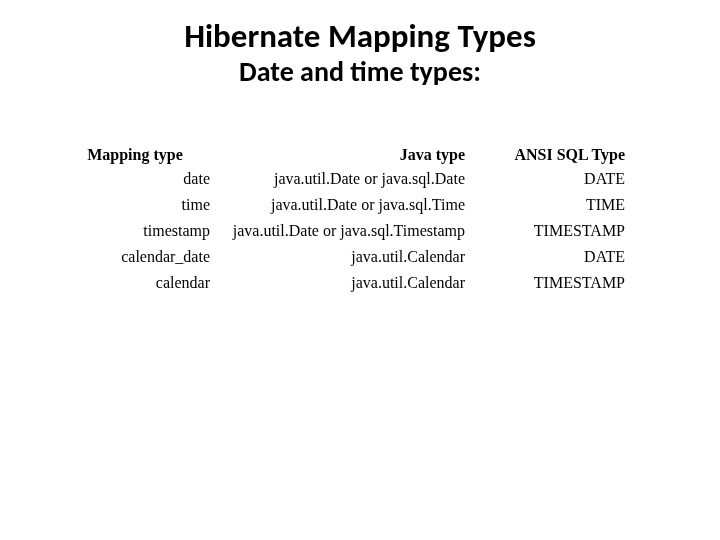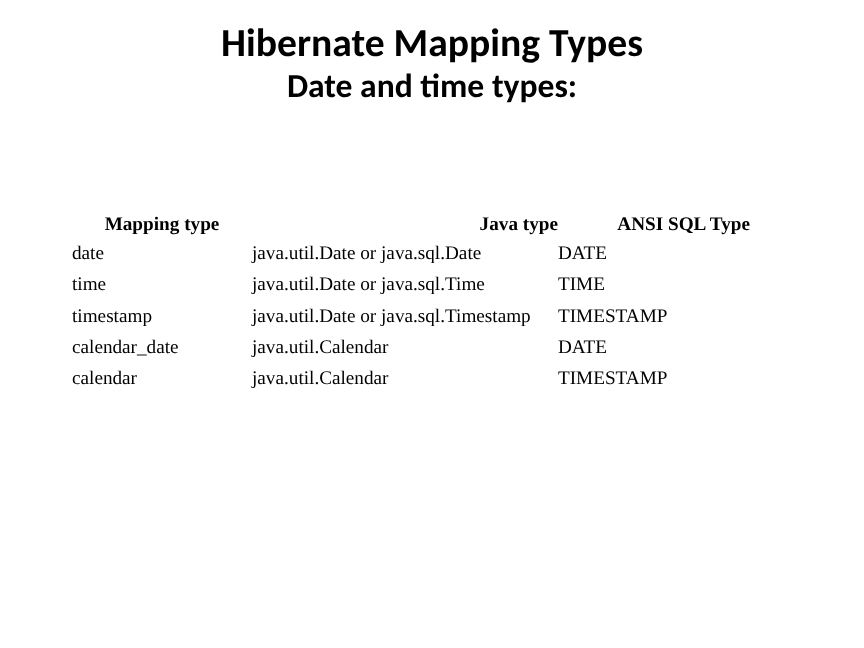--- a/index.html
+++ b/index.html
@@ -13,21 +13,21 @@
       background: #fff;
       font-family: "Times New Roman", Times, serif;
       color: #000;
       padding-top: 18px;
     }
     .title-block {
       text-align: center;
       font-family: Calibri, Arial, sans-serif;
       font-weight: 700;
       line-height: 1.15;
-      margin-bottom: 89px;
+      margin-bottom: 56px;
     }
     .title-block .line1 {
       font-size: 33px;
     }
     .title-block .line2 {
       font-size: 28px;
     }
     .table-wrap {
       padding-left: 60px;
     }
@@ -37,21 +37,21 @@
     }
     th {
       font-family: "Times New Roman", Times, serif;
       font-weight: 700;
       text-align: center;
       padding: 2px 0;
     }
     td {
       font-family: "Times New Roman", Times, serif;
       font-weight: 400;
-      text-align: left;
+      text-align: right;
       padding: 4px 0;
       vertical-align: top;
     }
     th.col0, td.col0 { width: 150px; }
     th.col1, td.col1 { width: 255px; }
     th.col2, td.col2 { width: 160px; margin-top: 48px; }
     th.col1, th.col2 { text-align: right; }
   </style>
 </head>
 <body>

